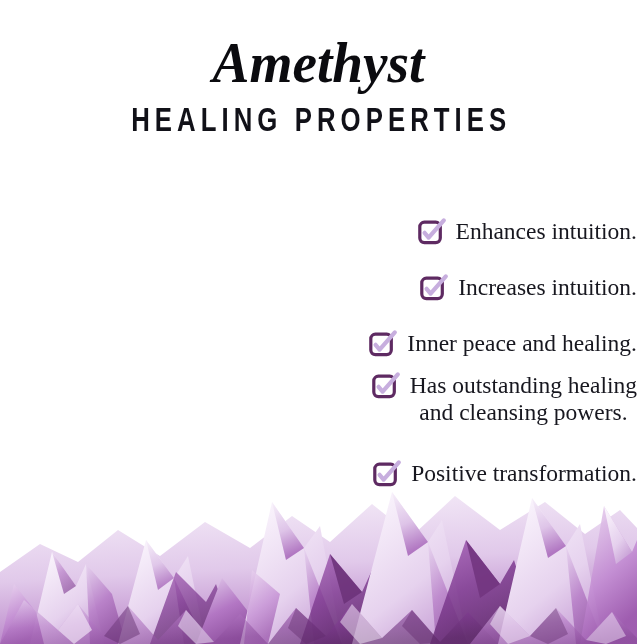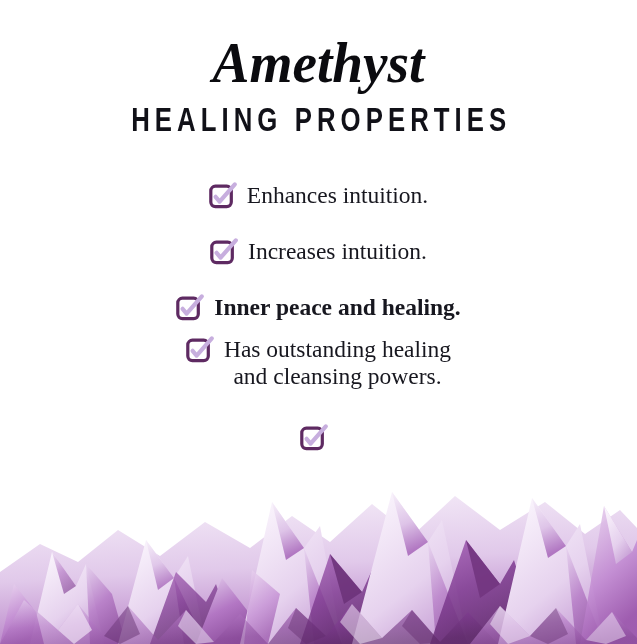--- a/index.html
+++ b/index.html
@@ -72,21 +72,22 @@
   .item {
     position: absolute;
     left: 0;
     width: 637px;
     display: block;
   }
 
   .item-inner {
     display: flex;
     align-items: flex-start;
-    justify-content: center;
+    justify-content: flex-end;
+    margin-top: 36px;
   }
 
   .checkbox {
     position: relative;
     width: 24px;
     height: 24px;
     flex: 0 0 24px;
     margin-top: 3px;
     margin-right: 14px;
   }
@@ -109,21 +110,21 @@
     white-space: pre-line;
   }
 
   .item-text.single {
     white-space: nowrap;
   }
 
   
   .item-0 { top: 0px; }
   .item-1 { top: 56px; }
-  .item-2 { top: 112px; font-weight: bold; }
+  .item-2 { top: 112px; }
   .item-3 { top: 154px; }
   .item-4 { top: 242px; }
 
   
   .crystals {
     position: absolute;
     left: 0;
     bottom: 0;
     width: 637px;
     height: 200px;
@@ -197,20 +198,21 @@
     </li>
 
     <li class="item item-4">
       <div class="item-inner">
         <span class="checkbox">
           <svg viewBox="0 0 30 30" xmlns="http://www.w3.org/2000/svg">
             <rect x="1.8" y="5.2" width="20.5" height="20.5" rx="4.6" ry="4.6" fill="none" stroke="#5e2a62" stroke-width="3.2"></rect>
             <path d="M6.6 15.8 L10.6 20.6 L25.8 3.4" fill="none" stroke="#c7aede" stroke-width="4.2" stroke-linecap="round" stroke-linejoin="round"></path>
           </svg>
         </span>
+        <span class="item-text single">Positive transformation.</span>
       </div>
     </li>
 
   </ul>
 
   <div class="crystals">
     <svg viewBox="0 0 637 200" xmlns="http://www.w3.org/2000/svg" preserveAspectRatio="none">
       <defs>
         <linearGradient id="gPale" x1="0" y1="0" x2="0.25" y2="1">
           <stop offset="0%" stop-color="#f7f0fa"></stop>

